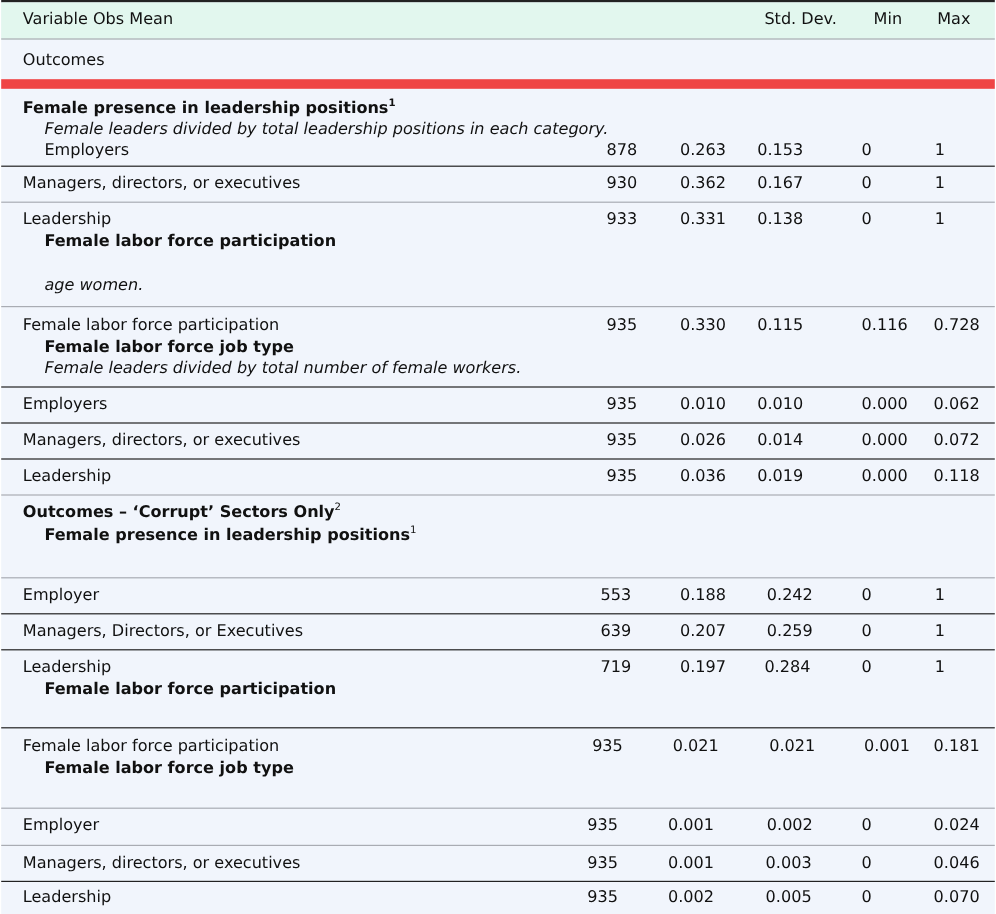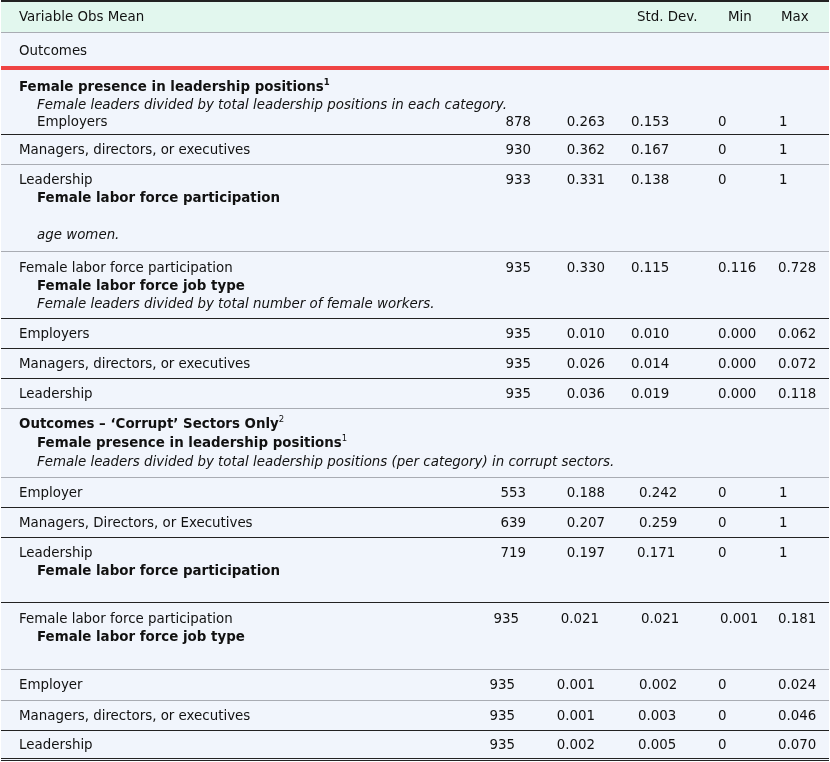--- a/index.html
+++ b/index.html
@@ -1,20 +1,20 @@
 <!DOCTYPE html>
 <html><head>
 <meta charset="utf-8">
 <style>
   html, body { margin: 0; padding: 0; background: #ffffff; }
   body { width: 830px; height: 762px; overflow: hidden; font-family: "DejaVu Sans", sans-serif; color: #111; }
   .table { position: relative; width: 828px; margin-left: 1px; background: #f1f5fc; border-top: 2px solid #222; border-bottom: 3px double #222; }
   .row { position: relative; border-bottom: 1px solid #a9acb3; font-size: 13.4px; line-height: 18px; }
   .row.thick { border-bottom: 1.5px solid #222; }
-  .row.mid { border-bottom: 4px solid #ef4444; }
+  .row.mid { border-bottom: 8px solid #ef4444; }
   .row.header { background: #e2f7ee; border-bottom: 1px solid #a9acb3; height: 30px; }
   .cell { position: absolute; white-space: nowrap; }
   .bold { font-weight: bold; }
   .ital { font-style: italic; }
   sup { font-size: 8.5px; vertical-align: 6px; line-height: 0; }
   .num { position: absolute; text-align: right; }
 </style>
 </head>
 <body>
 
@@ -96,21 +96,20 @@
     <span class="num" style="right:298px;top:6px">935</span>
     <span class="num" style="right:224px;top:6px">0.036</span>
     <span class="cell" style="left:630px;top:6px">0.019</span>
     <span class="cell" style="left:717px;top:6px">0.000</span>
     <span class="cell" style="left:777px;top:6px">0.118</span>
   </div>
 
   <div class="row" style="height:68px">
     <span class="cell bold" style="left:18px;top:6px"><span>Outcomes – ‘Corrupt’ Sectors Only</span><sup style="font-weight:normal">2</sup></span>
     <span class="cell bold" style="left:36px;top:25px"><span>Female presence in leadership positions</span><sup style="font-weight:normal">1</sup></span>
-    <span class="cell ital" style="left:36px;top:44px">Female leaders divided by total leadership positions (per category) in corrupt sectors.</span>
   </div>
 
   <div class="row thick" style="height:29px">
     <span class="cell" style="left:18px;top:6px">Employer</span>
     <span class="num" style="right:303px;top:6px">553</span>
     <span class="num" style="right:224px;top:6px">0.188</span>
     <span class="cell" style="left:638px;top:6px">0.242</span>
     <span class="cell" style="left:717px;top:6px">0</span>
     <span class="cell" style="left:778px;top:6px">1</span>
   </div>
@@ -122,21 +121,21 @@
     <span class="cell" style="left:638px;top:6px">0.259</span>
     <span class="cell" style="left:717px;top:6px">0</span>
     <span class="cell" style="left:778px;top:6px">1</span>
   </div>
 
   <div class="row thick" style="height:64px">
     <span class="cell" style="left:18px;top:6px">Leadership</span>
     <span class="cell bold" style="left:36px;top:24px">Female labor force participation</span>
     <span class="num" style="right:303px;top:6px">719</span>
     <span class="num" style="right:224px;top:6px">0.197</span>
-    <span class="cell" style="left:636px;top:6px">0.171</span>
+    <span class="cell" style="left:636px;top:6px">0.284</span>
     <span class="cell" style="left:717px;top:6px">0</span>
     <span class="cell" style="left:778px;top:6px">1</span>
   </div>
 
   <div class="row" style="height:66px">
     <span class="cell" style="left:18px;top:7px">Female labor force participation</span>
     <span class="cell bold" style="left:36px;top:25px">Female labor force job type</span>
     <span class="num" style="right:310px;top:7px">935</span>
     <span class="num" style="right:230px;top:7px">0.021</span>
     <span class="cell" style="left:640px;top:7px">0.021</span>

